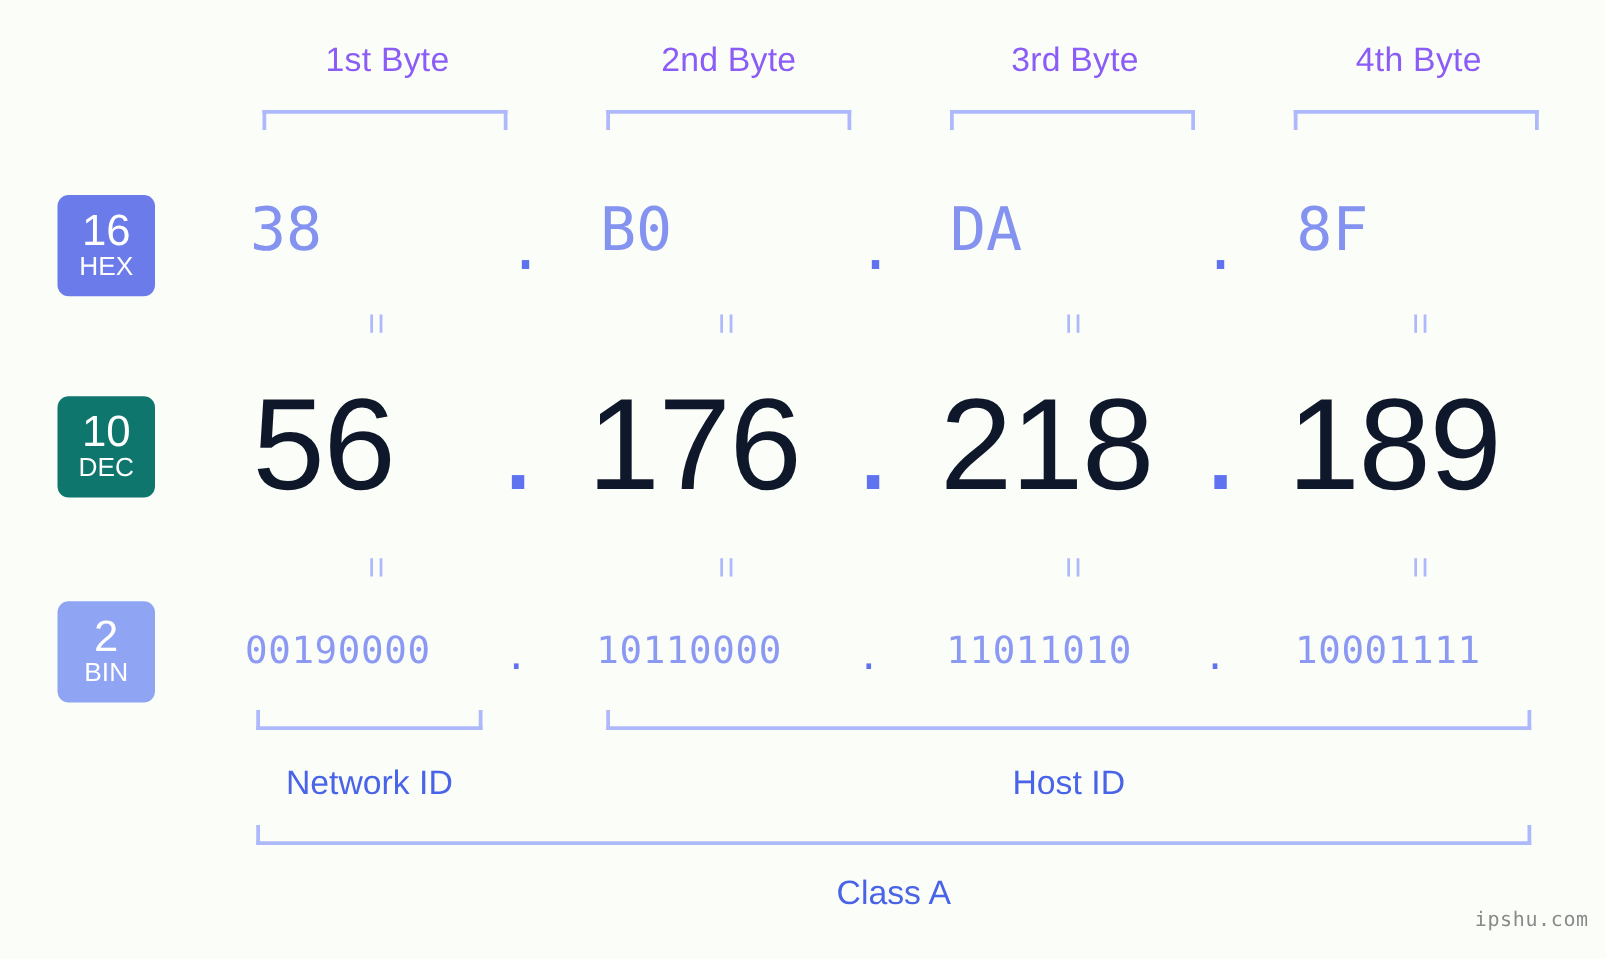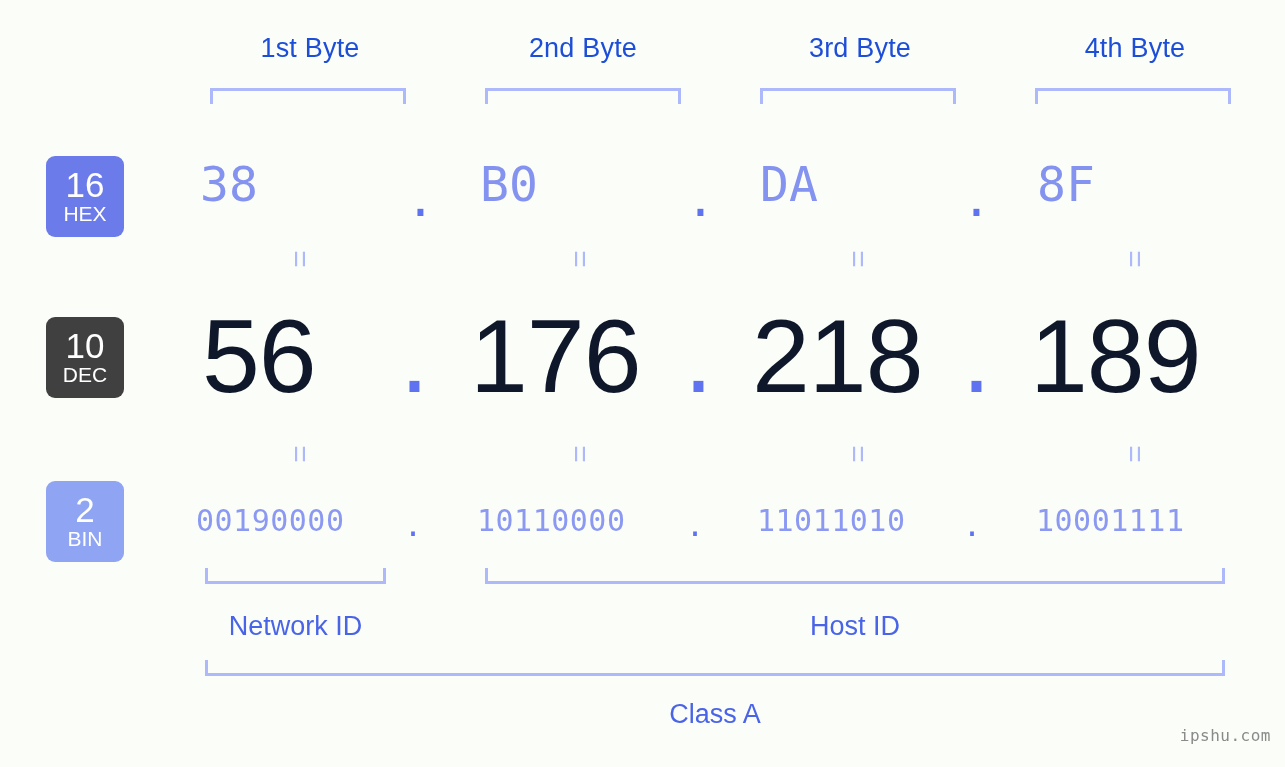--- a/index.html
+++ b/index.html
@@ -16,21 +16,21 @@
     -webkit-font-smoothing: antialiased;
   }
 
   
   .byte-label {
     position: absolute;
     top: 33px;
     width: 196px;
     text-align: center;
     font-size: 27px;
-    color: #1d4ed8;
+    color: #8b5cf6;
     letter-spacing: 0.2px;
     font-family: "Liberation Sans", sans-serif;
   }
 
   
   .bracket-down {           
     position: absolute;
     height: 16px;
     border: 3px solid #aeb9fb;
     border-bottom: none;
@@ -158,21 +158,21 @@
 
 <div class="bracket-down" style="left:210px;  top:88px; width:196px;"></div>
 <div class="bracket-down" style="left:485px;  top:88px; width:196px;"></div>
 <div class="bracket-down" style="left:760px;  top:88px; width:196px;"></div>
 <div class="bracket-down" style="left:1035px; top:88px; width:196px;"></div>
 
 <div class="badge" style="top:156px; background:#6c7bea;">
   <span class="num">16</span>
   <span class="nm">HEX</span>
 </div>
-<div class="badge" style="top:317px; background:#404040;">
+<div class="badge" style="top:317px; background:#0f766e;">
   <span class="num">10</span>
   <span class="nm">DEC</span>
 </div>
 <div class="badge" style="top:481px; background:#8fa4f2;">
   <span class="num">2</span>
   <span class="nm">BIN</span>
 </div>
 
 <div class="row" style="top:156px;">
   <div class="cell hex-val" style="left:200px;  width:196px;">38</div>

